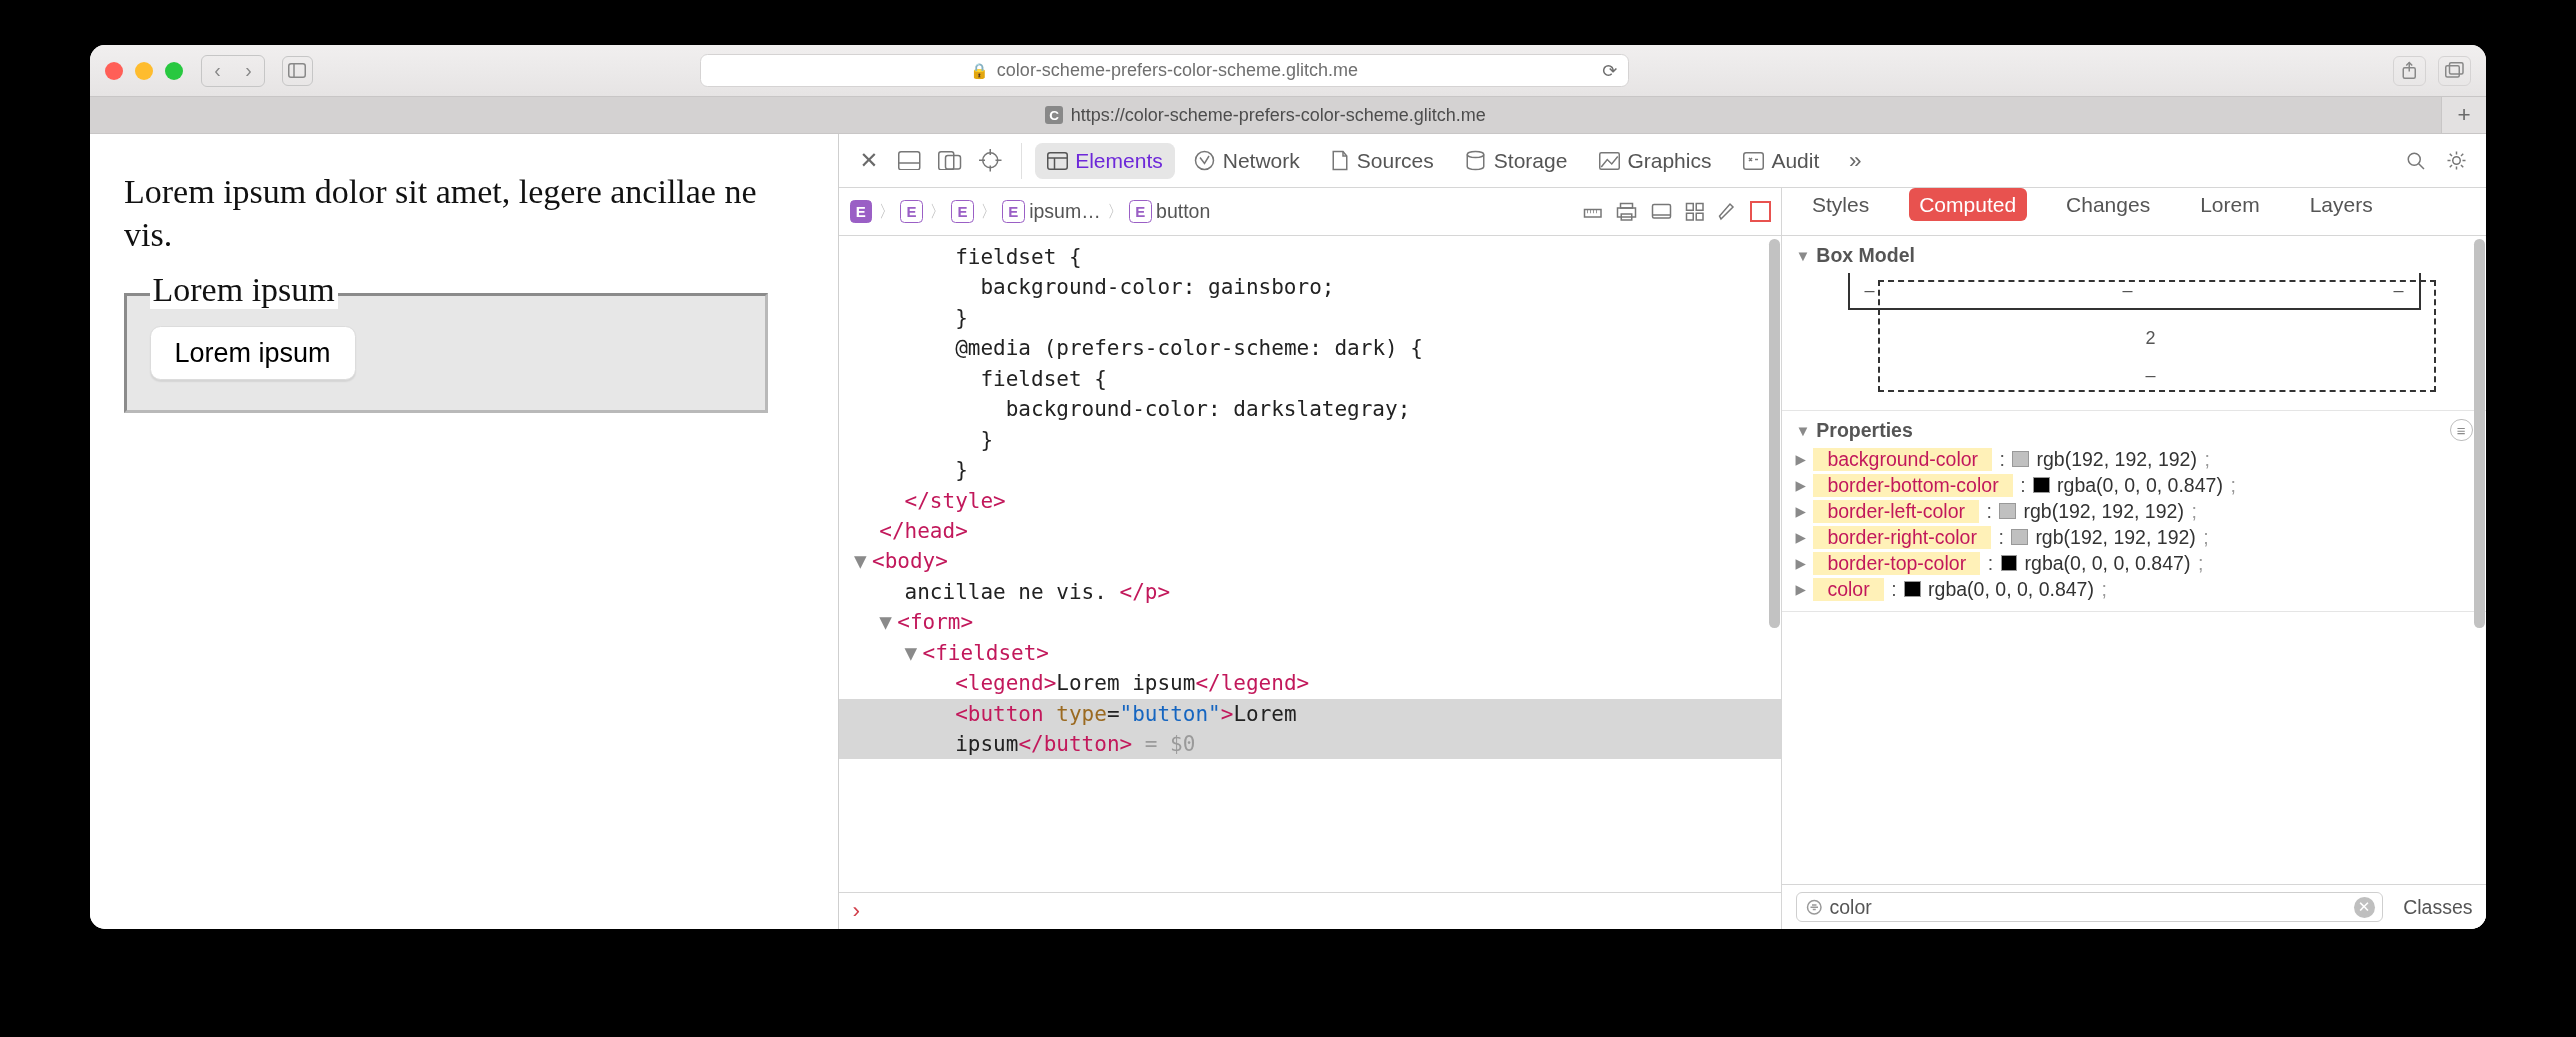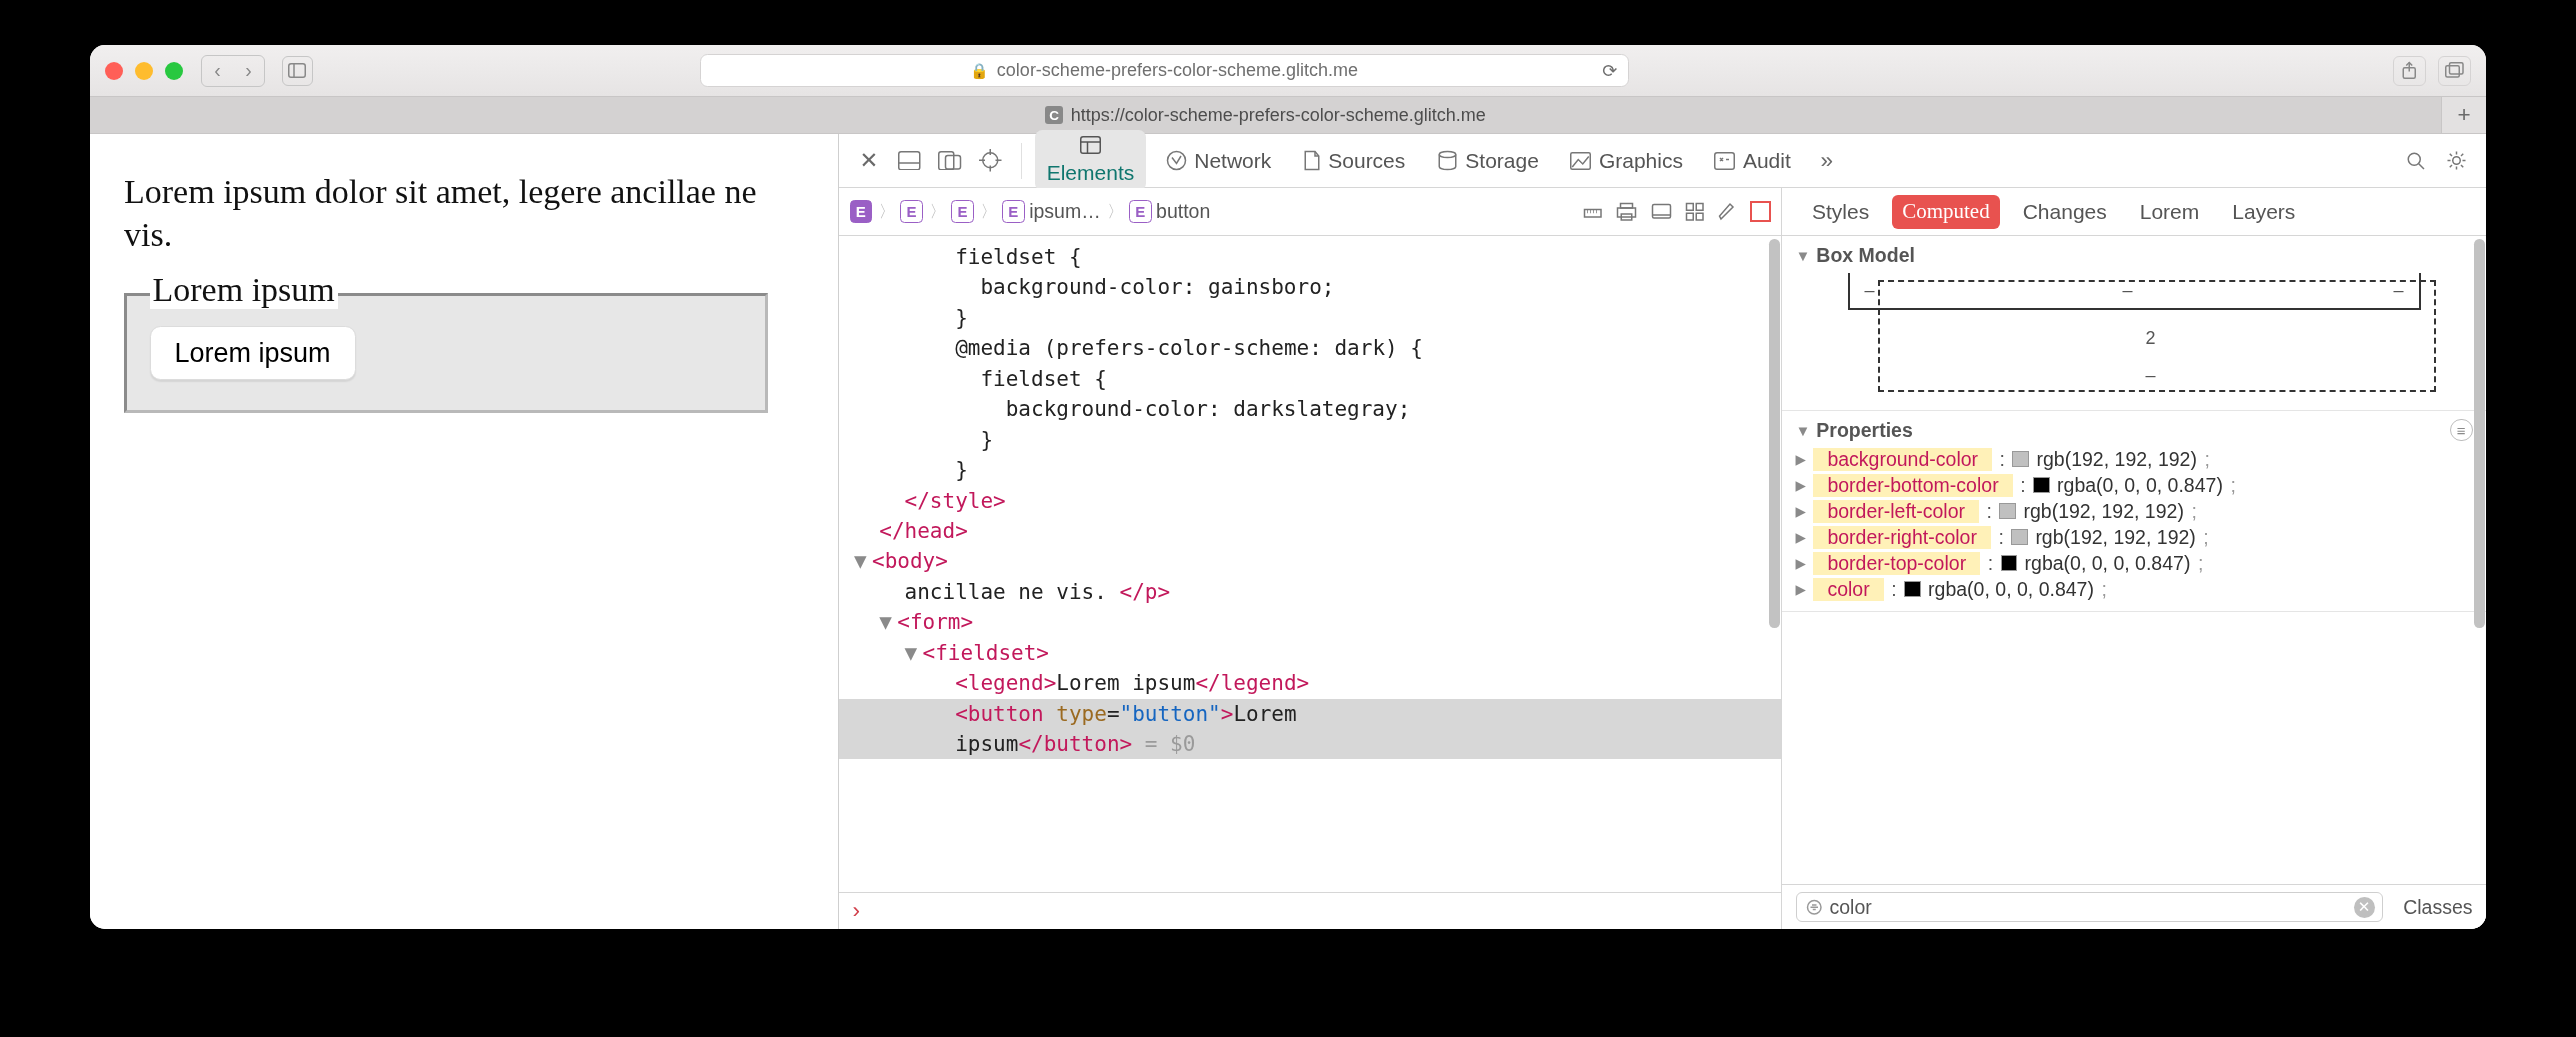--- a/index.html
+++ b/index.html
@@ -91,21 +91,21 @@
     display:flex;align-items:center;padding:0 13.5px;gap:7.5px;
   }
   .tool-icon{
     width:33px;height:33px;display:flex;align-items:center;justify-content:center;
     color:#6a6a6a;font-size:22.5px;border-radius:6px;
   }
   .tool-item{
     display:flex;align-items:center;gap:7.5px;color:#555;font-size:21px;
     padding:6px 12px;border-radius:7.5px;
   }
-  .tool-item.active{ background:#e6e6e6; color:#0f766e;flex-direction:column;}
+  .tool-item.active{ background:#e6e6e6; color:#6d28d9;}
   .tool-sep{width:0.7px;height:36px;background:#e0e0e0;margin:0 6px;}
   .toolbar .spacer{flex:1;}
   
   .dt-body{flex:1;display:flex;min-height:0;}
   .elements-pane{flex:1;display:flex;flex-direction:column;border-right:0.7px solid #d6d6d6;min-width:0;}
   .crumb-row{
     height:48px;border-bottom:0.7px solid #d6d6d6;display:flex;align-items:center;padding:0 10.5px;gap:3px;font-size:19.5px;color:#555;background:#fff;
   }
   .crumb{display:flex;align-items:center;gap:4.5px;}
   .crumb .badge{
@@ -129,24 +129,24 @@
   .dom .hl{background:#d7d7d7;}
   .dom .console-refs{color:#9a9a9a;}
   .dom-scroll{position:absolute;right:0;top:0;width:15px;height:100%;}
   .dom-scroll .thumb{position:absolute;right:1.5px;top:3px;width:10.5px;height:389px;background:#c2c2c2;border-radius:5.2px;}
   .console-row{height:37px;border-top:0.7px solid #d6d6d6;display:flex;align-items:center;padding:0 13.5px;font-size:22.5px;color:#d13f4a;background:#fff;}
   
   .sidebar{
     width:704px;display:flex;flex-direction:column;background:#fff;
   }
   .side-tabs{
-    height:48px;border-bottom:0.7px solid #d6d6d6;display:flex;align-items:center;gap:12px;padding:0 19.5px;font-size:21px;color:#555;
+    height:48px;border-bottom:0.7px solid #d6d6d6;display:flex;align-items:flex-start;gap:29px;padding:0 19.5px;font-size:21px;color:#555;
   }
   .side-tab{padding:4.5px 10.5px;border-radius:6px;}
-  .side-tab.active{background:#e8524f;color:#fff;font-family:Liberation Serif, serif;}
+  .side-tab.active{background:#e8524f;color:#fff;}
   .panel-scroll{flex:1;overflow:auto;position:relative;}
   .panel-scroll .thumb{position:absolute;right:1.5px;top:3px;width:10.5px;height:389px;background:#c2c2c2;border-radius:5.2px;}
   .panel-section{border-bottom:0.7px solid #e5e5e5;padding:7.5px 13.5px 10.5px;}
   .sec-head{display:flex;align-items:center;gap:6px;color:#555;font-weight:600;font-size:19.5px;margin-bottom:6px;}
   .sec-head .tw{color:#8a8a8a;font-size:15px;}
   .sec-head .menu{margin-left:auto;width:22.5px;height:22.5px;border:1.5px solid #bdbdbd;border-radius:50%;display:flex;align-items:center;justify-content:center;font-size:15px;color:#8a8a8a;}
   .box-model{
     position:relative;height:127px;
   }
   .bm-outer{

